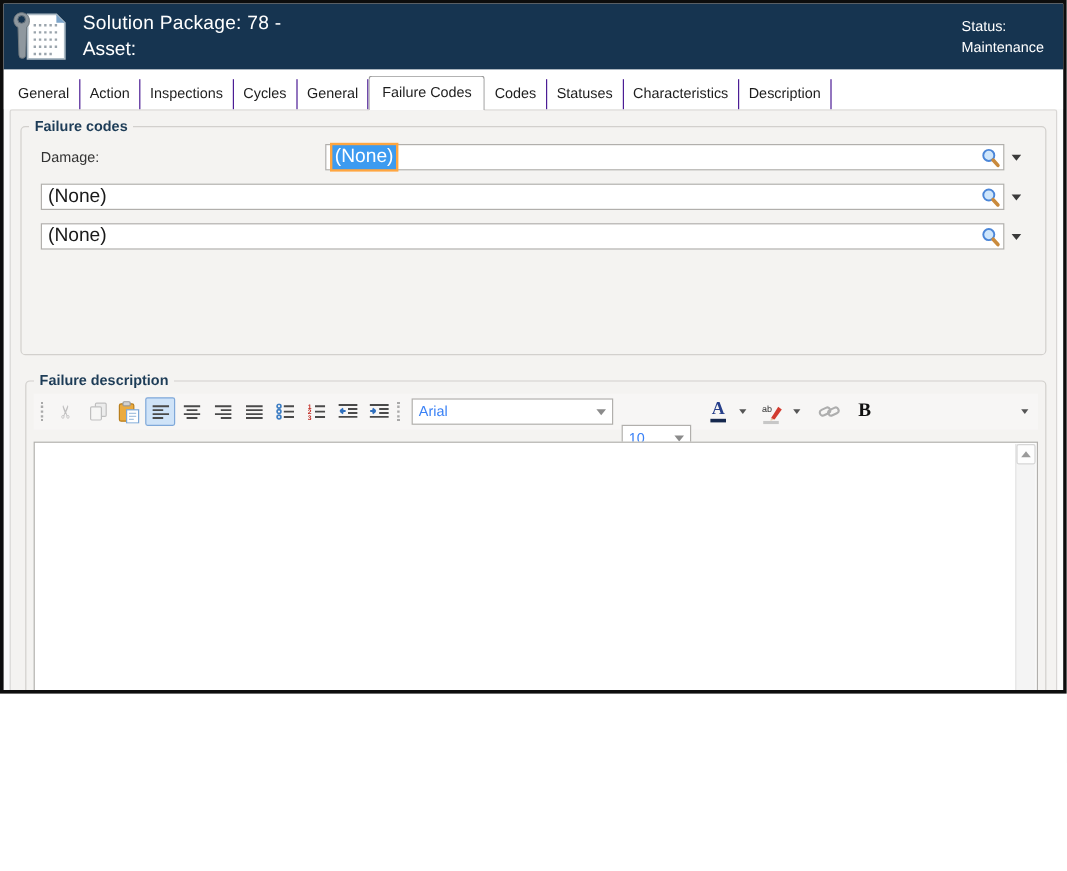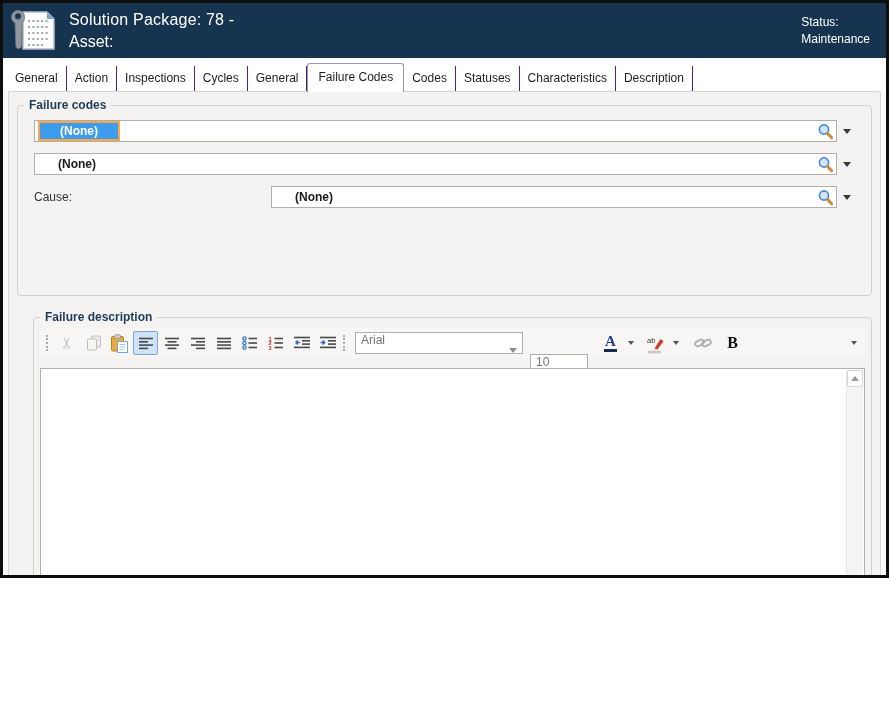--- a/index.html
+++ b/index.html
@@ -44,31 +44,31 @@
   }
 
   fieldset {
     border: 1px solid #d2d0cd; border-radius: 4px; background: #f4f3f1;
   }
   legend {
     font-size: 12px; font-weight: bold; color: #1d3c57;
     margin-left: 6px; padding: 0 5px;
   }
   .group1 { position: absolute; top: 6px; left: 8px; right: 8px; height: 198px; }
-  .group2 { position: absolute; top: 218px; left: 24px; right: 8px; height: 398px; }
+  .group2 { position: absolute; top: 218px; left: 12px; right: 8px; height: 398px; }
 
   
   .field-row { display: flex; align-items: center; margin: 0 14px 11px 16px; }
   .field-row:first-of-type { margin-top: 8px; }
   .field-label { width: 237px; font-size: 12px; color: #333; }
   .combo {
     flex: 1; height: 22px; background: #fff; border: 1px solid #b1afac;
     display: flex; align-items: center; padding-left: 3px;
   }
-  .combo-value { font-size: 12px; color: #1a1a1a; padding: 1px 20px; font-weight: bold; }
+  .combo-value { font-size: 16px; color: #1a1a1a; padding: 1px 2px; }
   .combo.selected .combo-value {
     background: #3d9bf0; color: #fff;
     box-shadow: 0 0 0 2px #ffa640; margin-left: 2px;
   }
   .combo .mag { margin-left: auto; display: flex; align-items: center; padding: 0 2px; }
   .combo-arrow {
     width: 20px; height: 100%; display: flex; align-items: center; justify-content: center;
   }
   .arrow-glyph { width:0; height:0; border-left:4px solid transparent; border-right:4px solid transparent; border-top:5px solid #3a3a3a; }
 
@@ -80,21 +80,21 @@
   .grip { width: 3px; height: 16px; border-left: 2px dotted #a9a9a9; margin: 0 5px 0 2px; }
   .tb-btn {
     width: 25px; height: 24px; display: flex; align-items: center; justify-content: center;
     border: 1px solid transparent; border-radius: 2px;
   }
   .tb-btn.selected { background: #cfe3f8; border-color: #7fa8d9; }
   .tb-btn.disabled { opacity: .95; }
   .scissors { font-size: 15px; color: #bdbdbd; transform: rotate(-90deg); display:inline-block; }
   .tb-combo {
     height: 22px; background: #fff; border: 1px solid #b1afac; display: flex;
-    align-items: flex-start; font-size: 12px; color: #737373; padding-left: 5px; margin: 0 3px; flex-direction: column;
+    align-items: center; font-size: 12px; color: #3b82f6; padding-left: 5px; margin: 0 3px;
   }
   .tb-combo .combo-arrow { width: 18px; }
   .tb-combo .arrow-glyph { border-top-color: #8b8b8b; }
   .combo-font { width: 168px; }
   .combo-size { width: 58px; margin-top: 44px; }
   .dd-arrow { width: 14px; display:flex; align-items:center; justify-content:center; }
   .dd-arrow .arrow-glyph { border-top-color: #555; border-left-width:3.5px; border-right-width:3.5px; border-top-width:4px; }
   .font-color-glyph {
     font-family: "Liberation Serif", serif; font-weight: bold; font-size: 15px;
     color: #27408b; border-bottom: 3px solid #16294f; line-height: 1; padding: 0 1px;
@@ -160,20 +160,21 @@
     <div class="tab">Characteristics</div>
     <div class="tab">Description</div>
   </div>
 
   <div class="content">
 
     <fieldset class="group1">
       <legend>Failure codes</legend>
 
       <div class="field-row">
+        <div class="field-label">Damage:</div>
         <div class="combo selected">
           <span class="combo-value">(None)</span>
           <span class="mag">
             <svg width="17" height="17" viewBox="0 0 17 17">
               <circle cx="7" cy="6.5" r="4.6" fill="#cfe6fb" stroke="#4b86d8" stroke-width="1.6"></circle>
               <line x1="10.6" y1="10.4" x2="14.6" y2="14.8" stroke="#c98a3c" stroke-width="3" stroke-linecap="round"></line>
             </svg>
           </span>
         </div>
         <div class="combo-arrow">
@@ -190,21 +191,20 @@
               <line x1="10.6" y1="10.4" x2="14.6" y2="14.8" stroke="#c98a3c" stroke-width="3" stroke-linecap="round"></line>
             </svg>
           </span>
         </div>
         <div class="combo-arrow">
           <span class="arrow-glyph"></span>
         </div>
       </div>
 
       <div class="field-row">
-        <div class="field-label">Cause:</div>
         <div class="combo">
           <span class="combo-value">(None)</span>
           <span class="mag">
             <svg width="17" height="17" viewBox="0 0 17 17">
               <circle cx="7" cy="6.5" r="4.6" fill="#cfe6fb" stroke="#4b86d8" stroke-width="1.6"></circle>
               <line x1="10.6" y1="10.4" x2="14.6" y2="14.8" stroke="#c98a3c" stroke-width="3" stroke-linecap="round"></line>
             </svg>
           </span>
         </div>
         <div class="combo-arrow">

